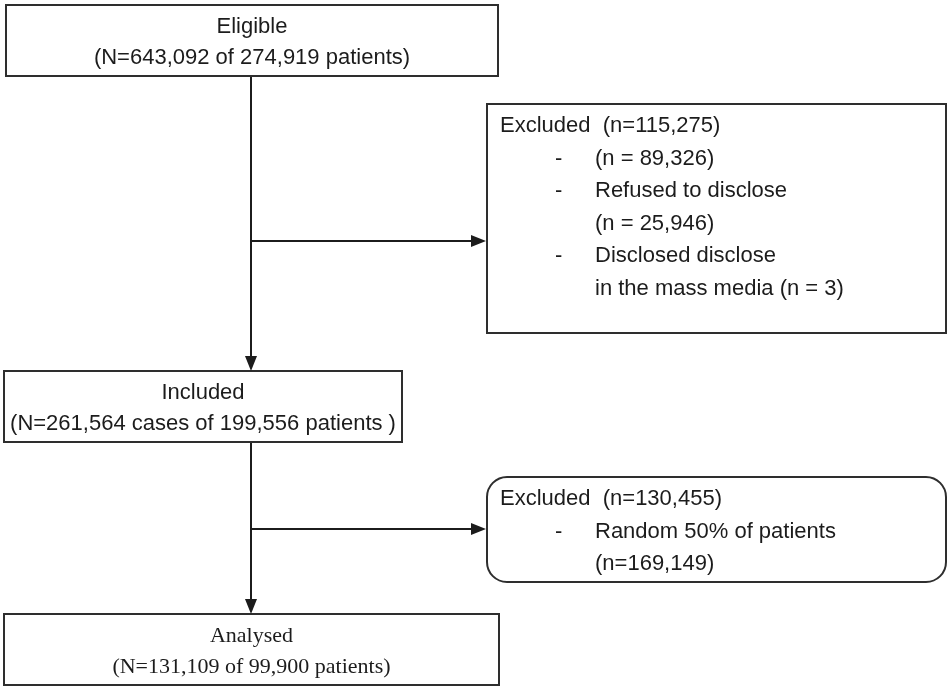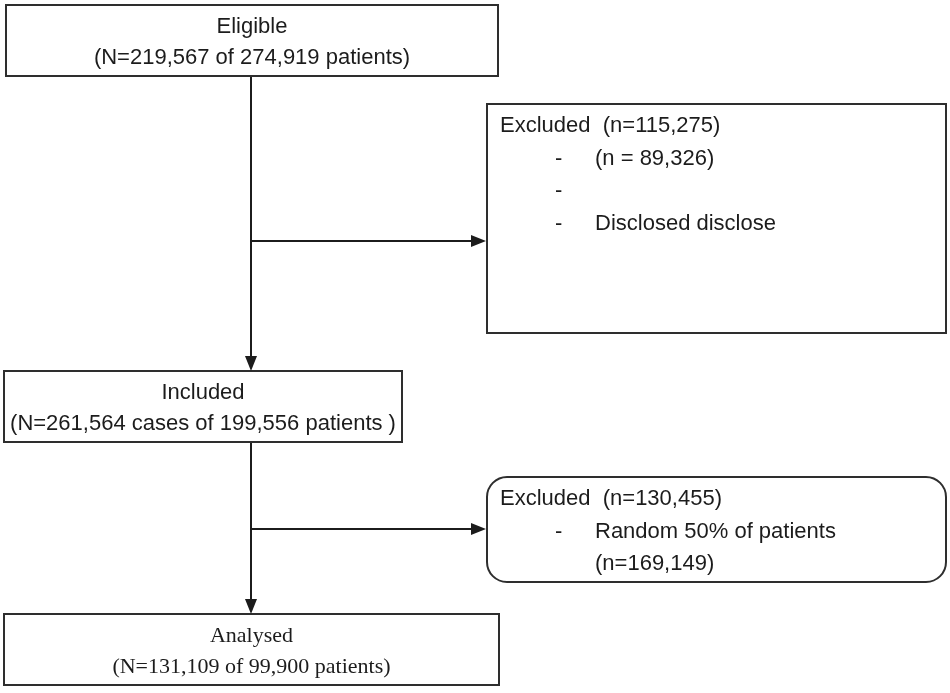--- a/index.html
+++ b/index.html
@@ -45,38 +45,43 @@
   #box-excluded-bottom { left: 486px; top: 476px; width: 461px; height: 107px; border-radius: 21px; }
   #box-analysed        { left: 3px;   top: 613px; width: 497px; height: 73px; font-family: Liberation Serif, serif; }
 </style>
 </head>
 <body>
 
 <div class="canvas">
 
   <div class="box center-box" id="box-eligible">
     <div class="line">Eligible</div>
-    <div class="line">(N=219,567 of 274,919 patients)</div>
+    <div class="line">(N=643,092 of 274,919 patients)</div>
   </div>
 
   <div class="box side-box" id="box-excluded-top">
     <div class="line">Excluded  (n=115,275)</div>
     <div class="item">
       <span class="dash">-</span>
       <div>
         <div class="line">(n = 89,326)</div>
       </div>
     </div>
     <div class="item">
       <span class="dash">-</span>
+      <div>
+        <div class="line">Refused to disclose</div>
+        <div class="line">(n = 25,946)</div>
+      </div>
     </div>
     <div class="item">
       <span class="dash">-</span>
       <div>
         <div class="line">Disclosed disclose</div>
+        <div class="line">in the mass media (n = 3)</div>
       </div>
     </div>
   </div>
 
   <div class="box center-box" id="box-included">
     <div class="line">Included</div>
     <div class="line">(N=261,564 cases of 199,556 patients )</div>
   </div>
 
   <div class="box side-box" id="box-excluded-bottom">

